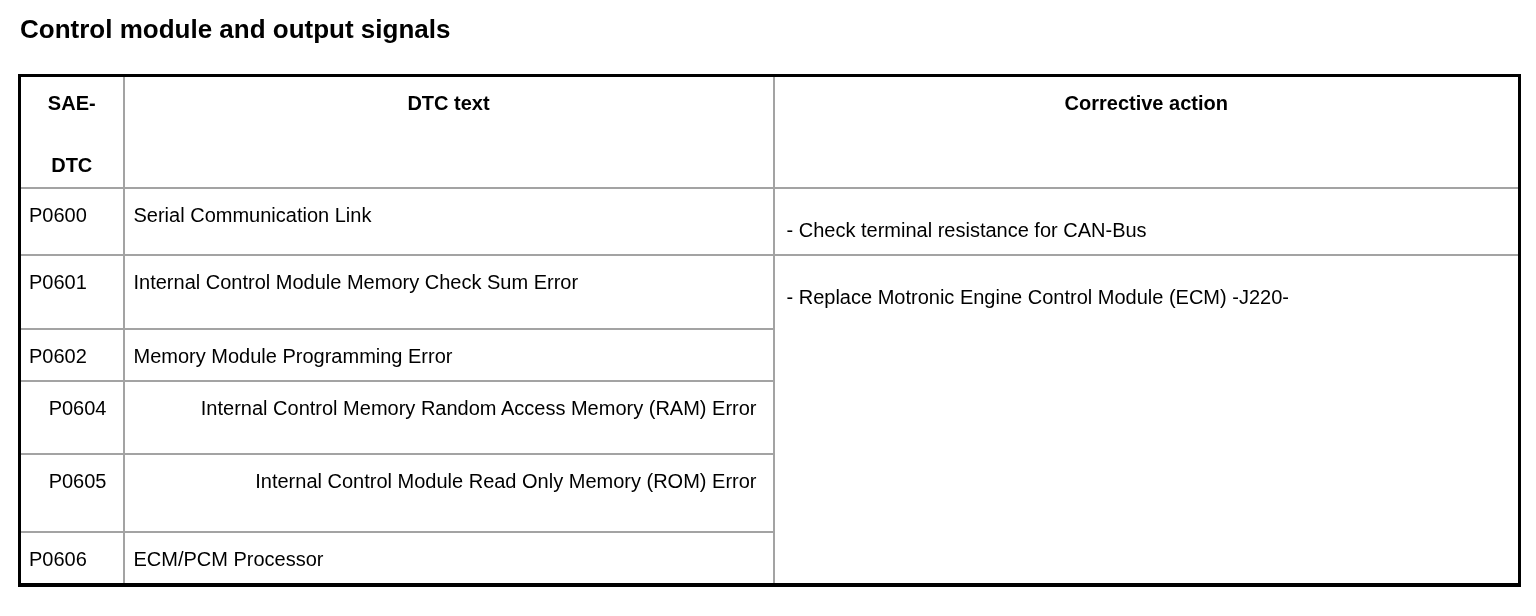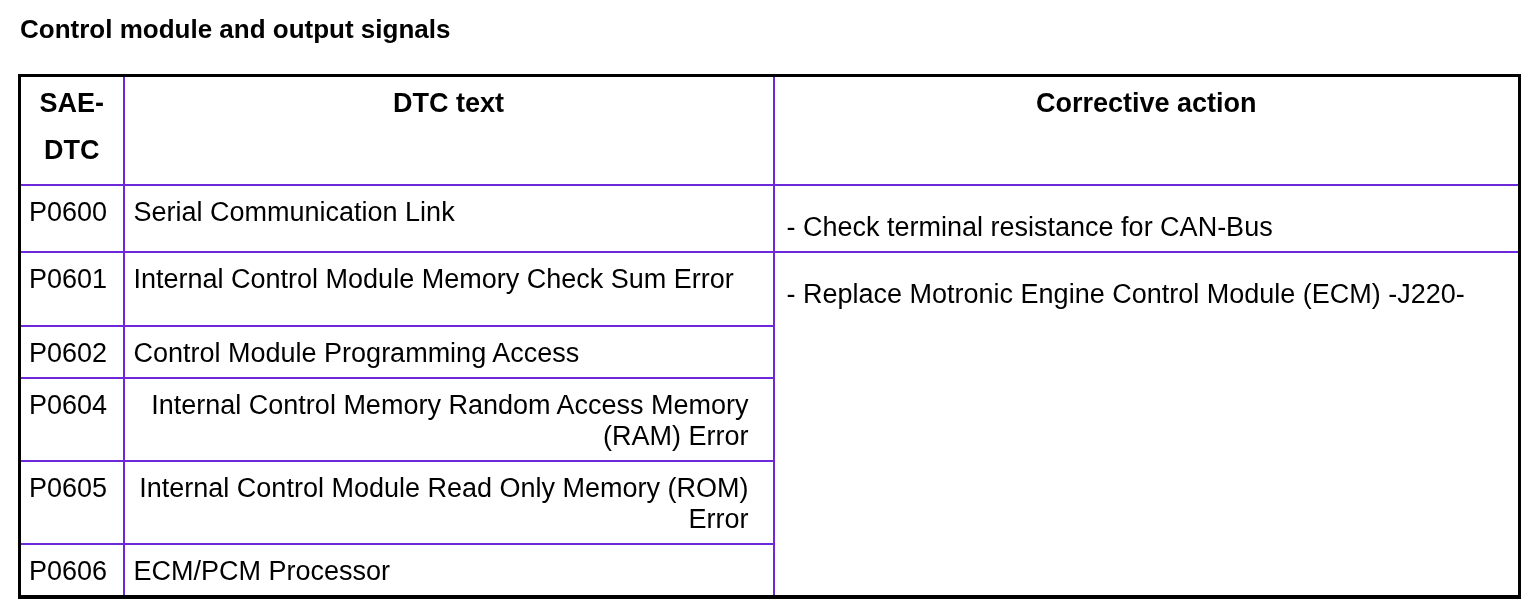--- a/index.html
+++ b/index.html
@@ -33,40 +33,40 @@
     width: 1500px;
     border-collapse: collapse;
     table-layout: fixed;
     border: 3px solid #000000;
     border-bottom-width: 4px;
   }
   .dtc-table col.c-code { width: 104px; }
   .dtc-table col.c-text { width: 650px; }
   .dtc-table col.c-action { width: 746px; }
   .dtc-table th, .dtc-table td {
-    border: 2px solid #6d28d9;
+    border: 2px solid #a3a3a3;
     vertical-align: top;
-    font-size: 27px;
+    font-size: 20px;
     line-height: 31px;
     overflow: hidden;
   }
   .dtc-table th {
     font-weight: bold;
     text-align: center;
     padding: 11px 6px 6px 6px;
     height: 109px;
   }
   .dtc-table th.h-code .line2 {
     display: block;
-    margin-top: 16px;
+    margin-top: 31px;
   }
   .dtc-table td {
     font-weight: normal;
     text-align: left;
-    padding: 11px 24px 8px 9px;
+    padding: 11px 16px 8px 9px;
   }
   .dtc-table td.cell-code { padding-left: 8px; }
   .dtc-table td.cell-action { padding: 26px 24px 8px 12px; }
   tr.row-p0600  td { height: 67px; }
   tr.row-p0601  td { height: 74px; }
   tr.row-p0602  td { height: 42px; }
   tr.row-p0604  td { height: 73px; text-align: right; }
   tr.row-p0605  td { height: 78px; text-align: right; }
   tr.row-p0606  td { height: 50px; }
 </style>
@@ -99,21 +99,21 @@
         <td class="cell-text">Serial Communication Link</td>
         <td class="cell-action">- Check terminal resistance for CAN-Bus</td>
       </tr>
       <tr class="row-p0601">
         <td class="cell-code">P0601</td>
         <td class="cell-text">Internal Control Module Memory Check Sum Error</td>
         <td class="cell-action" rowspan="5">- Replace Motronic Engine Control Module (ECM) -J220-</td>
       </tr>
       <tr class="row-p0602">
         <td class="cell-code">P0602</td>
-        <td class="cell-text">Control Module Programming Access</td>
+        <td class="cell-text">Memory Module Programming Error</td>
       </tr>
       <tr class="row-p0604">
         <td class="cell-code">P0604</td>
         <td class="cell-text">Internal Control Memory Random Access Memory (RAM) Error</td>
       </tr>
       <tr class="row-p0605">
         <td class="cell-code">P0605</td>
         <td class="cell-text">Internal Control Module Read Only Memory (ROM) Error</td>
       </tr>
       <tr class="row-p0606">

